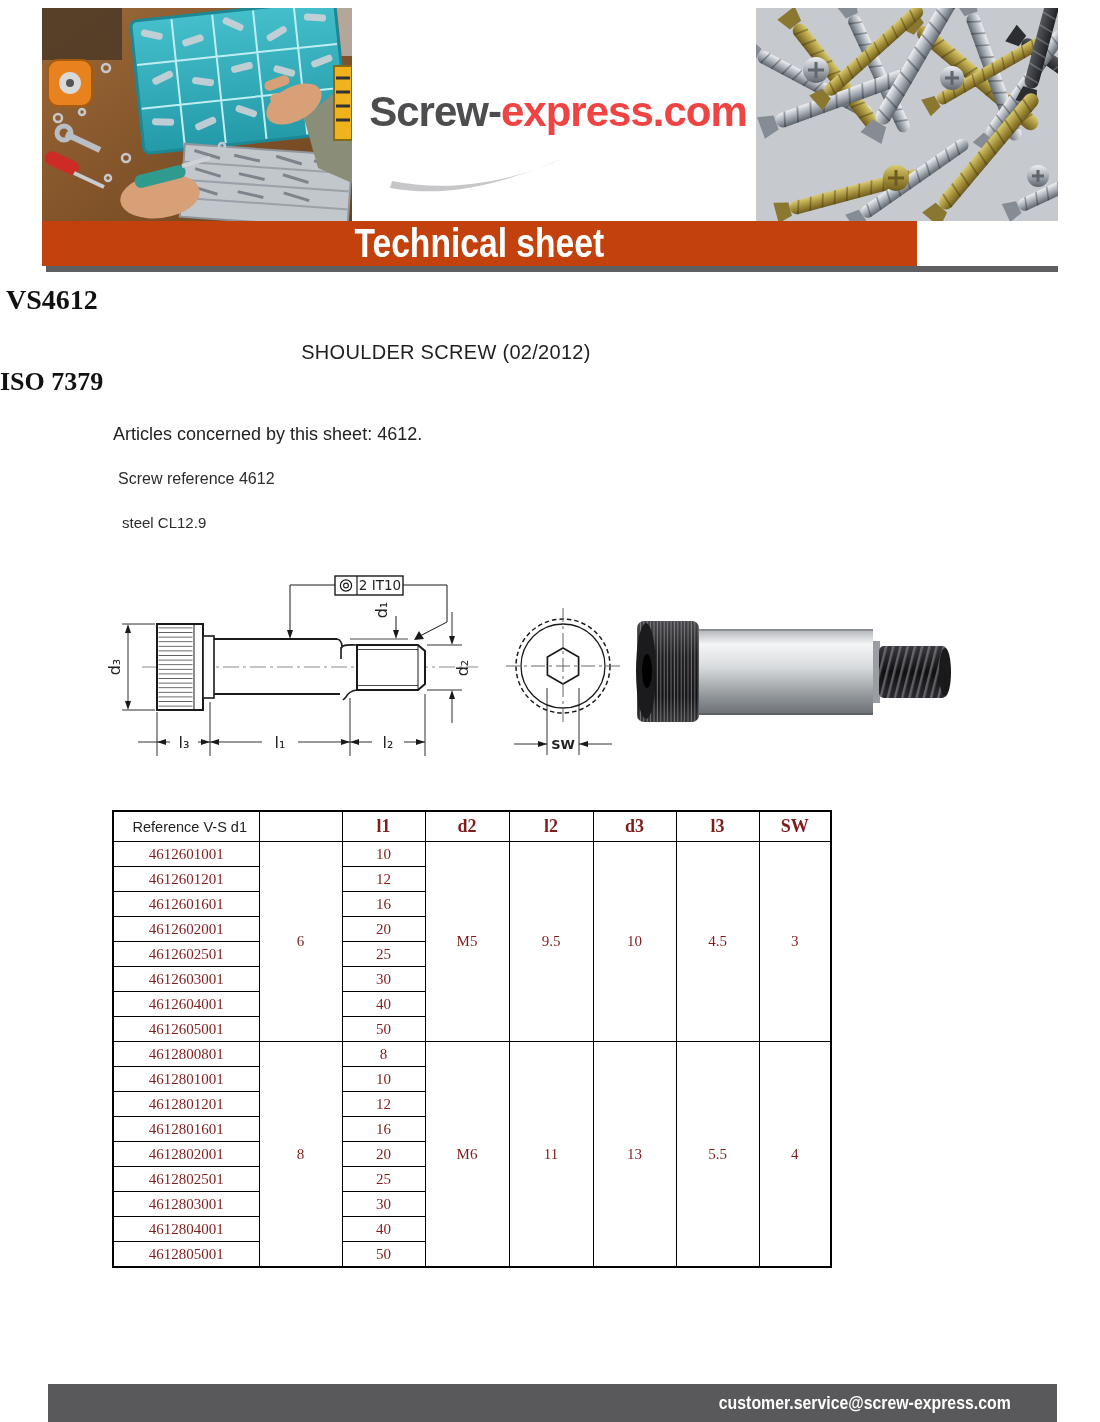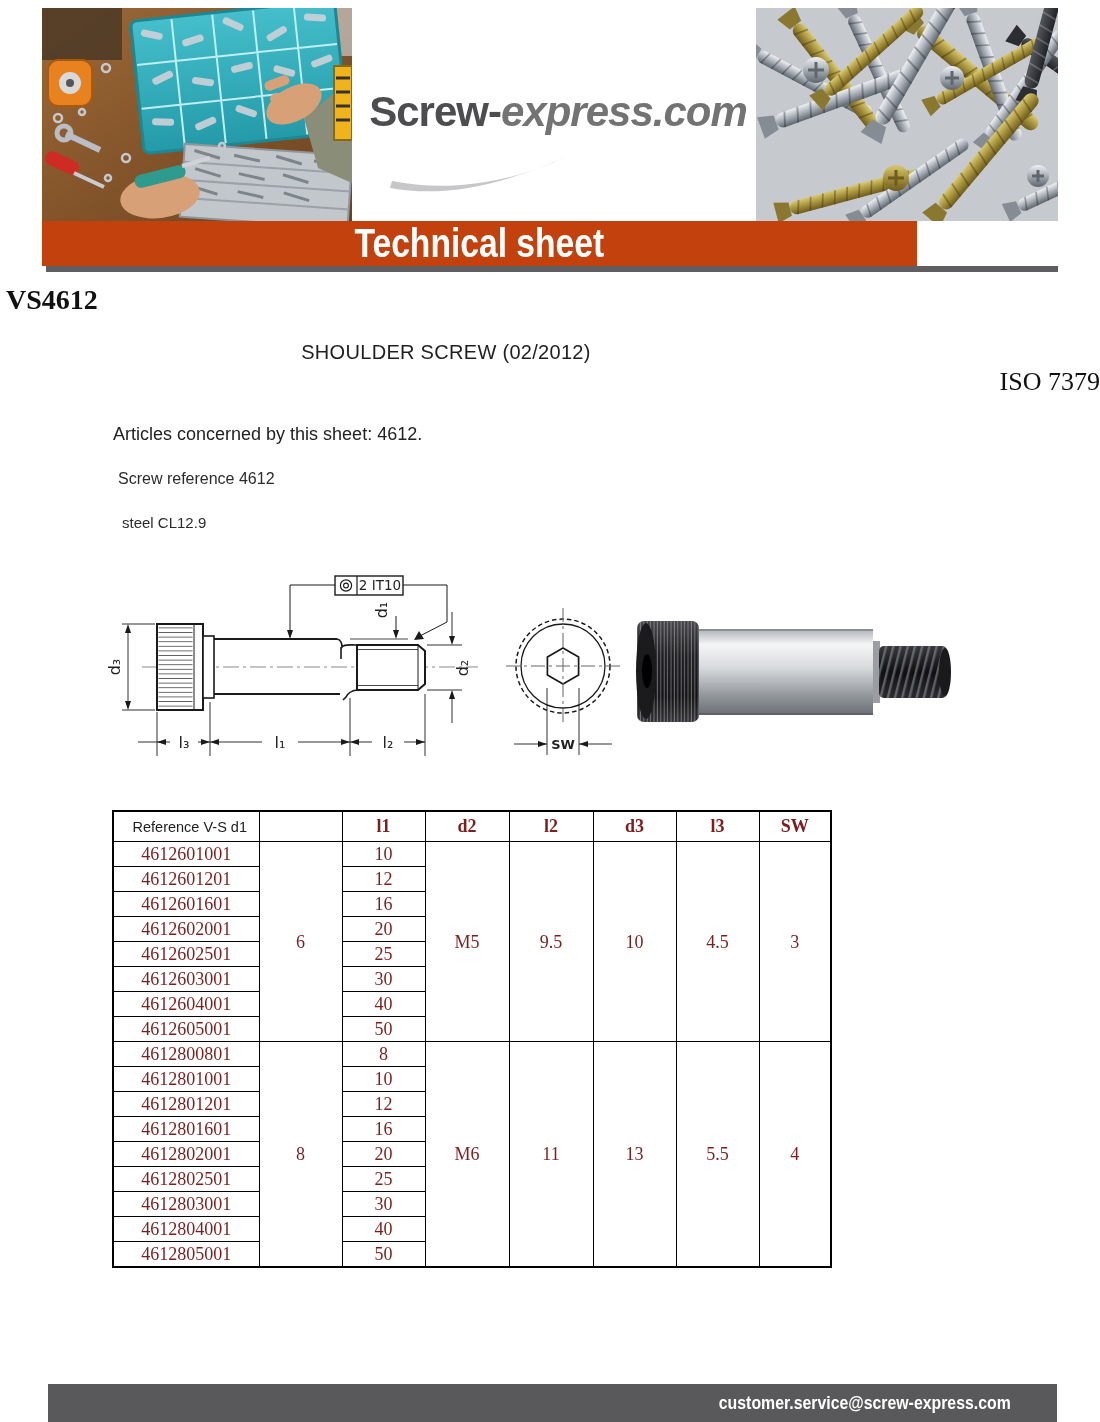--- a/index.html
+++ b/index.html
@@ -6,52 +6,52 @@
   .page{position:relative;width:1100px;height:1422px;background:#fff;overflow:hidden;
         font-family:"Liberation Sans",sans-serif;color:#2a2a2a;}
 
   
   .photo{position:absolute;top:8px;height:213px;display:block;}
   .photo-left{left:42px;width:310px;}
   .photo-right{left:756px;width:302px;}
   .logo-wrap{position:absolute;left:352px;top:60px;width:404px;height:140px;text-align:center;}
   .logo-text{display:inline-block;margin-top:28px;font-size:42px;font-weight:bold;letter-spacing:-1px;white-space:nowrap;}
   .logo-gray{color:#4d4d4f;margin-left:8px;}
-  .logo-orange{color:#737373;font-style:italic;}
+  .logo-orange{color:#ef4444;}
   .swoosh{position:absolute;left:34px;top:92px;width:185px;height:42px;}
 
   .banner{position:absolute;left:42px;top:221px;width:875px;height:45px;background:#c2410c;
           display:flex;align-items:center;justify-content:center;}
   .banner span{display:inline-block;color:#fff;font-weight:bold;font-size:41px;line-height:41px;
                transform:scaleX(.82);letter-spacing:0px;}
   .divider{position:absolute;left:46px;top:266px;width:1012px;height:6px;background:#5f5f61;}
 
   
   .doc-code{position:absolute;left:6px;top:284px;width:1100px;margin:0;text-align:left;
             font-family:"Liberation Serif",serif;font-size:28px;font-weight:bold;color:#111;}
   .subtitle{position:absolute;left:0;top:341px;width:892px;text-align:center;
             font-size:20px;color:#1f1f1f;letter-spacing:.3px;}
-  .standard{position:absolute;left:0;top:367px;width:1100px;text-align:right;
-            font-family:"Liberation Serif",serif;font-size:26px;font-weight:normal;color:#111;}
+  .standard{position:absolute;left:0;top:367px;width:1100px;text-align:left;
+            font-family:"Liberation Serif",serif;font-size:26px;font-weight:bold;color:#111;}
   .articles{position:absolute;left:113px;top:424px;font-size:18px;color:#222;}
   .screw-ref{position:absolute;left:118px;top:470px;font-size:16px;color:#2b2b2b;}
   .material{position:absolute;left:122px;top:514px;font-size:15px;color:#2b2b2b;}
 
   
   .drawing{position:absolute;left:80px;top:550px;width:900px;height:240px;}
 
   
   .spec-table{position:absolute;left:112px;top:810px;width:718px;border-collapse:collapse;
               table-layout:fixed;border:2px solid #000;}
   .spec-table th,.spec-table td{border:1px solid #000;padding:0;text-align:center;
               font-family:"Liberation Serif",serif;color:#7f1d1d;overflow:hidden;}
   .spec-table th{height:29px;font-size:18px;font-weight:bold;}
   .spec-table th.ref-head{font-family:"Liberation Sans",sans-serif;font-size:14.5px;font-weight:normal;
               text-align:center;padding-left:7px;color:#222;}
-  .spec-table td{height:24px;font-size:18px;line-height:1;margin-left:16px;}
+  .spec-table td{height:24px;font-size:15px;line-height:1;margin-left:16px;}
 
   
   .footer{position:absolute;left:48px;top:1384px;width:1009px;height:38px;background:#59595b;
           display:flex;align-items:center;justify-content:flex-end;padding-right:0;box-sizing:border-box;}
   .footer span{display:inline-block;color:#fff;font-weight:bold;font-size:18px;
                transform:scaleX(.88);transform-origin:right center;margin-right:46px;white-space:nowrap;}
 </style>
 </head>
 <body>
 

